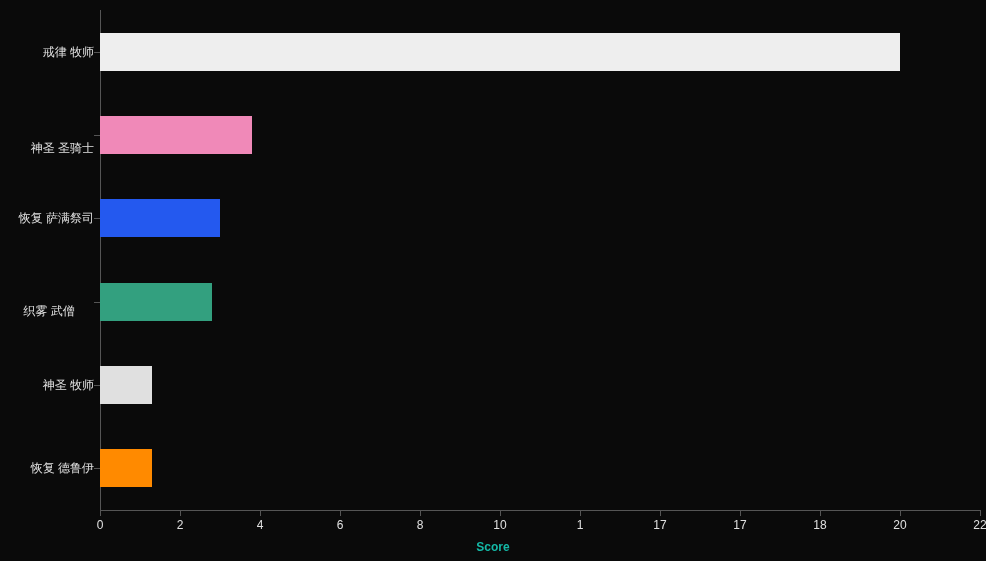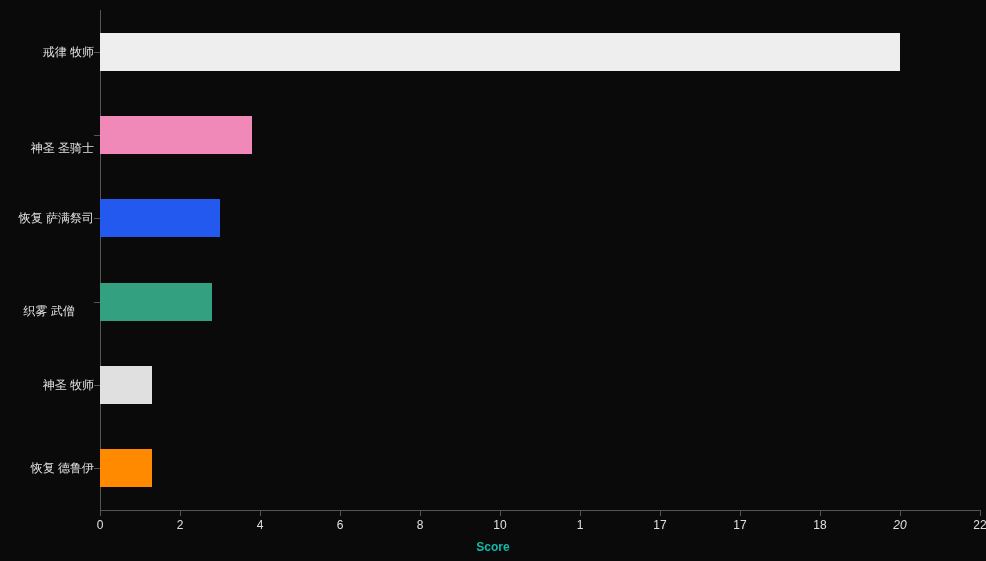--- a/index.html
+++ b/index.html
@@ -126,18 +126,18 @@
       <div class="x-tick-label" style="left: 500px;">10</div>
       <div class="x-tick-line" style="left: 580px;"></div>
       <div class="x-tick-label" style="left: 580px;">1</div>
       <div class="x-tick-line" style="left: 660px;"></div>
       <div class="x-tick-label" style="left: 660px;">17</div>
       <div class="x-tick-line" style="left: 740px;"></div>
       <div class="x-tick-label" style="left: 740px;">17</div>
       <div class="x-tick-line" style="left: 820px;"></div>
       <div class="x-tick-label" style="left: 820px;">18</div>
       <div class="x-tick-line" style="left: 900px;"></div>
-      <div class="x-tick-label" style="left: 900px; font-style: italic;">20</div>
+      <div class="x-tick-label" style="left: 900px;">20</div>
       <div class="x-tick-line" style="left: 980px;"></div>
       <div class="x-tick-label" style="left: 980px;">22</div>
     </div>
   <div class="x-axis-title">Score</div>
 </div>
 
 </body></html>

